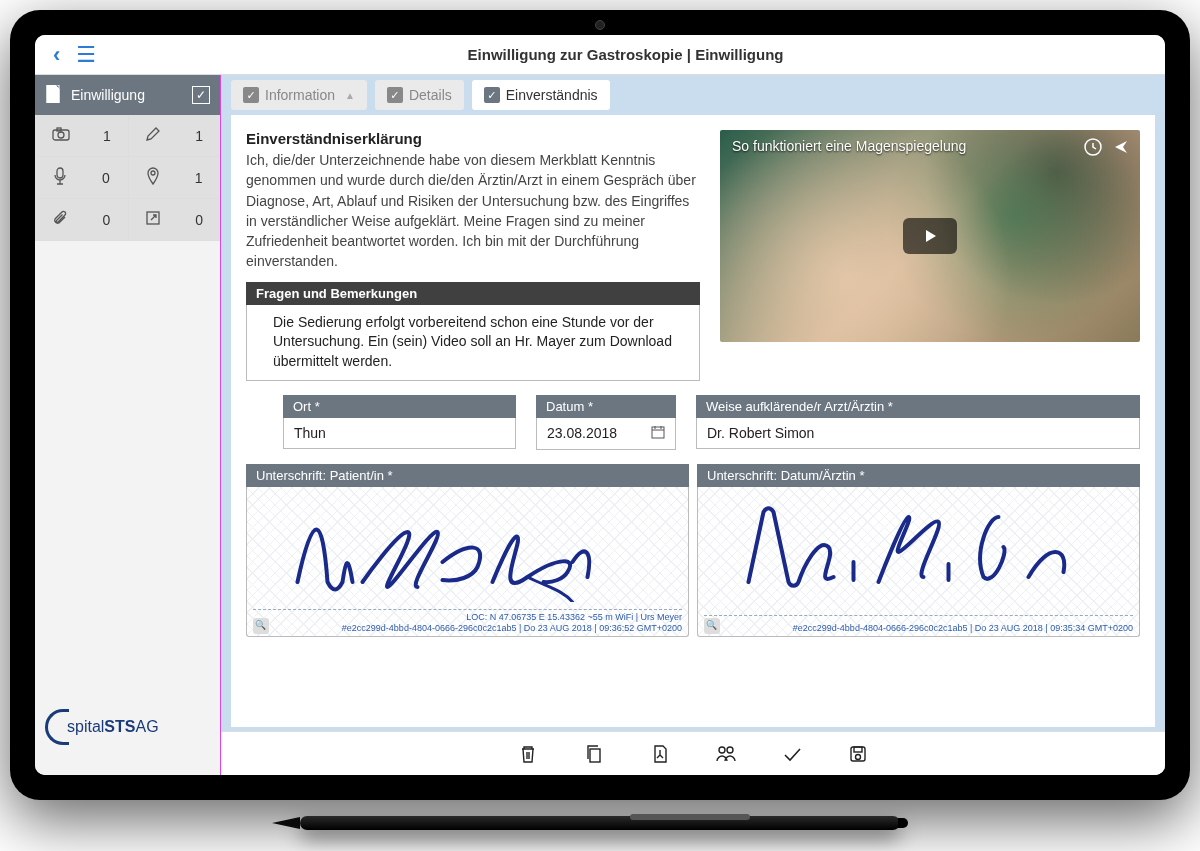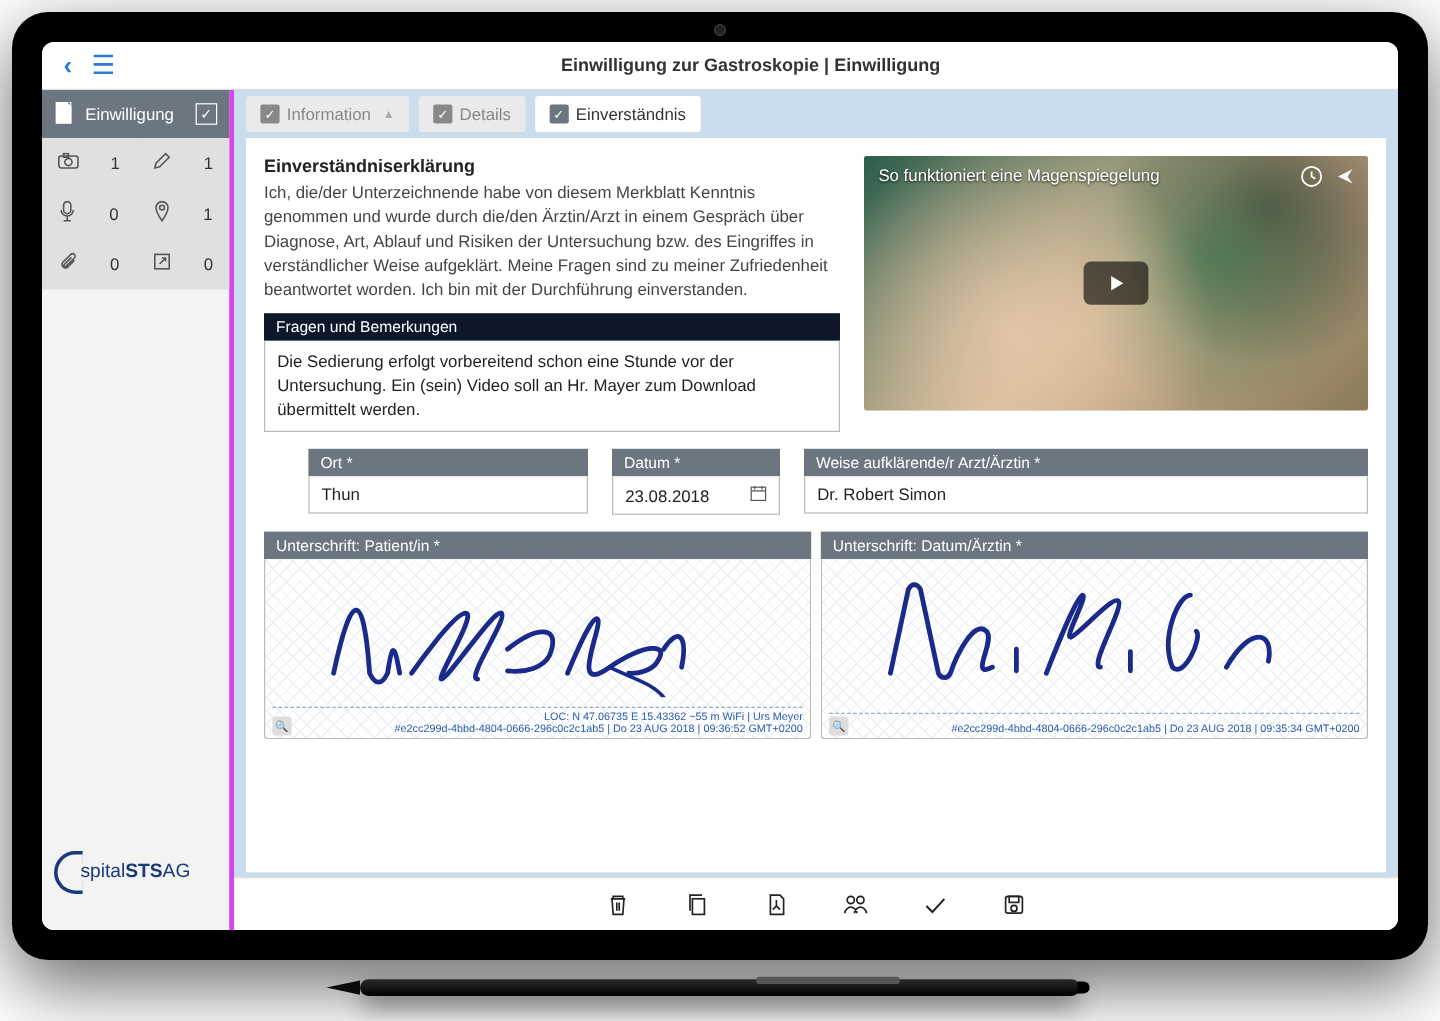--- a/index.html
+++ b/index.html
@@ -46,21 +46,21 @@
   display: flex;
   align-items: center;
   border-bottom: 1px solid #ddd;
   padding: 0 10px;
   background: #fff;
 }
 .back-btn { color: #2b7cd3; font-size: 22px; font-weight: bold; padding: 4px 8px; cursor: pointer; }
 .list-icon { color: #2b7cd3; font-size: 22px; margin-left: 8px; cursor: pointer; }
 .header-title { flex: 1; text-align: center; font-weight: bold; font-size: 15px; color: #333; }
 .body { flex: 1; display: flex; overflow: hidden; }
-.sidebar { width: 160px; background: #f3f3f3; display: flex; flex-direction: column; border-right: 4px solid #d946ef; }
+.sidebar { width: 186px; background: #f3f3f3; display: flex; flex-direction: column; border-right: 1px solid #d946ef; }
 .sidebar-header {
   background: #6c7680;
   color: #fff;
   height: 40px;
   display: flex;
   align-items: center;
   padding: 0 10px;
   font-size: 14px;
 }
 .sidebar-header .doc-icon { margin-right: 10px; }
@@ -124,30 +124,31 @@
   background: #fff;
   margin: 0 10px 4px 10px;
   padding: 15px;
   overflow: hidden;
 }
 .top-row { display: flex; gap: 20px; margin-bottom: 14px; }
 .decl-col { flex: 1; }
 .decl-title { font-weight: bold; font-size: 15px; color: #222; margin-bottom: 3px; }
 .decl-text { font-size: 14px; color: #444; line-height: 1.45; }
 .section-label {
-  background: #0f172a;
+  background: #404040;
   color: #fff;
   padding: 4px 10px;
   font-size: 13px;
   margin-top: 10px;
+  font-weight: bold;
 }
 .textarea {
   border: 1px solid #bbb;
   border-top: none;
-  padding: 8px 10px;
+  padding: 8px 26px;
   font-size: 14px;
   color: #222;
   min-height: 70px;
   background: #fff;
   line-height: 1.4;
 }
 .video-col {
   width: 420px;
   height: 212px;
   background: linear-gradient(135deg, #2a5d4a 0%, #d4b896 50%, #8a7a5a 100%);

